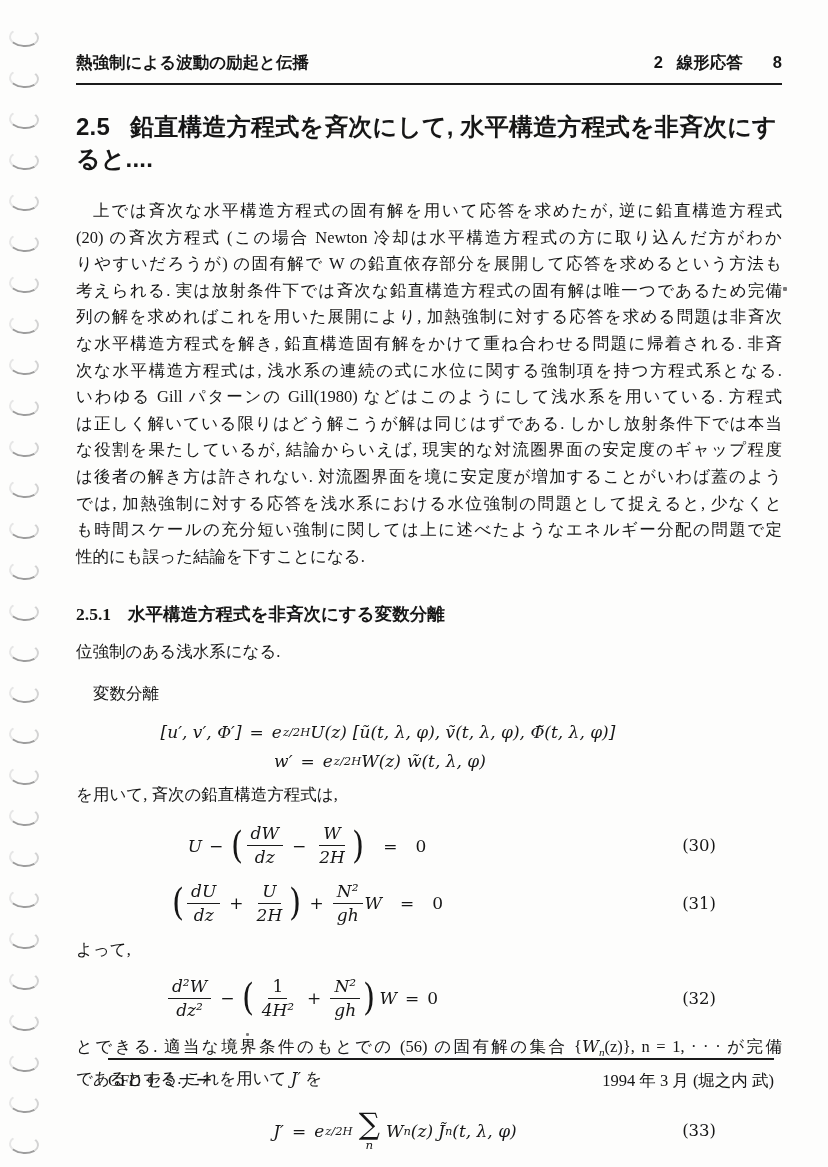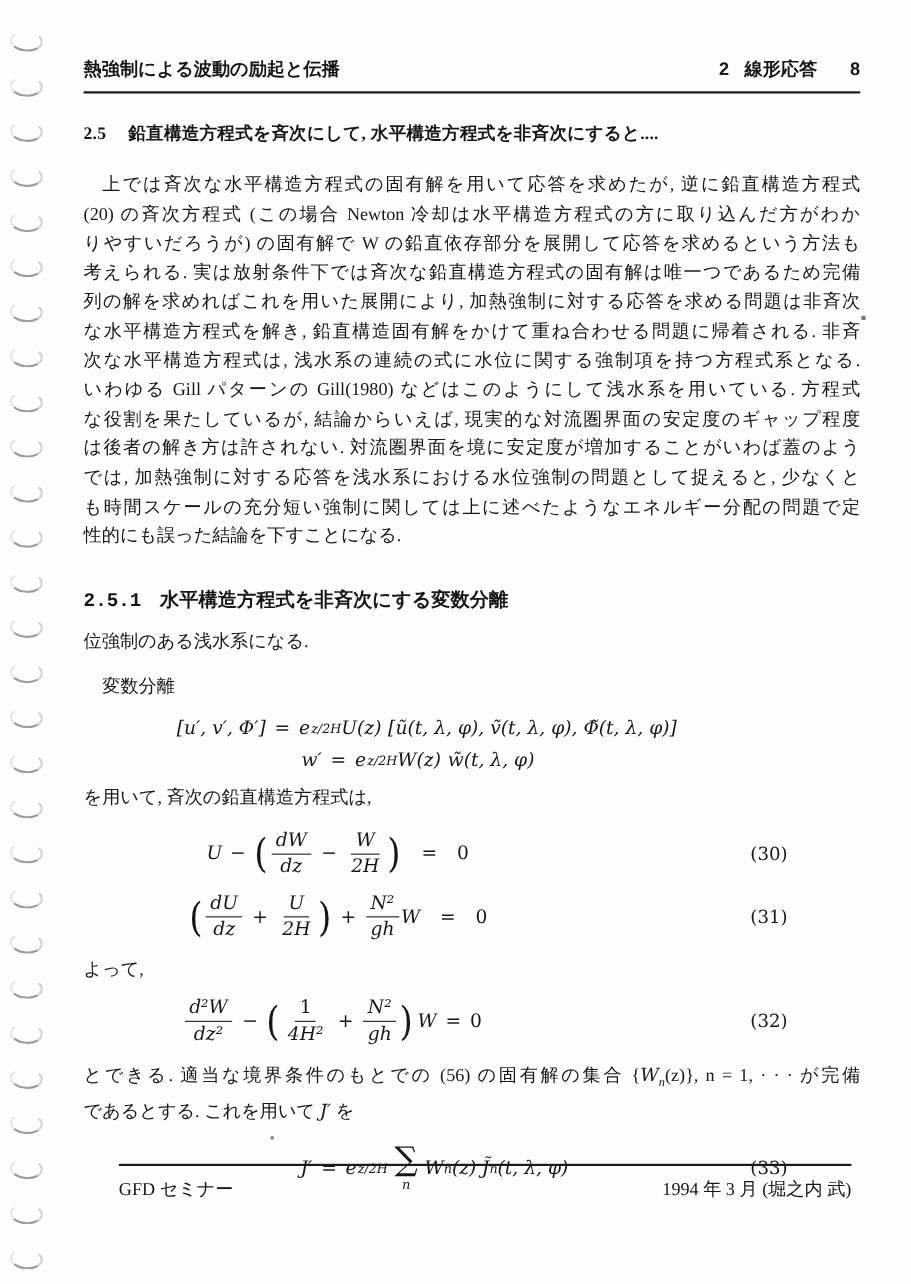--- a/index.html
+++ b/index.html
@@ -23,26 +23,26 @@
   .hdr-row {
     padding-top:52px; display:flex; justify-content:space-between; align-items:baseline;
     font-family:"Liberation Sans", sans-serif; font-weight:bold; font-size:16.5px;
   }
   .hdr-right { display:flex; align-items:baseline; }
   .hdr-chnum { margin-right:14px; }
   .hdr-page { margin-left:30px; }
   .hrule { height:2px; background:#1b1b1b; margin-top:9px; }
 
   .sec-h {
-    margin:26px 0 0 0; font-family:Liberation Serif, serif;
-    font-weight:bold; font-size:16px; letter-spacing:.2px;
+    margin:26px 0 0 0; font-family:Liberation Sans, sans-serif;
+    font-weight:bold; font-size:24px; letter-spacing:.2px;
   }
   .sec-h .num { margin-right:20px; }
   .sub-h {
-    margin:32px 0 0 0; font-family:Liberation Mono, monospace;
+    margin:32px 0 0 0; font-family:Liberation Serif, serif;
     font-weight:bold; font-size:17.5px;
   }
   .sub-h .num { margin-right:17px; }
 
   .para { margin-top:23px; font-size:16.5px; line-height:26.6px; }
   .para2 { margin-top:13px; }
   .line { text-align:justify; text-align-last:justify; }
   .line.end { text-align:justify; text-align-last:left; }
   .line.first { text-indent:17px; }
   .plain { font-size:16.5px; line-height:26.6px; }
@@ -142,20 +142,21 @@
 
     <div class="para">
       <div class="line first">上では斉次な水平構造方程式の固有解を用いて応答を求めたが, 逆に鉛直構造方程式</div>
       <div class="line">(20) の斉次方程式 (この場合 Newton 冷却は水平構造方程式の方に取り込んだ方がわか</div>
       <div class="line">りやすいだろうが) の固有解で W の鉛直依存部分を展開して応答を求めるという方法も</div>
       <div class="line">考えられる. 実は放射条件下では斉次な鉛直構造方程式の固有解は唯一つであるため完備</div>
       <div class="line">列の解を求めればこれを用いた展開により, 加熱強制に対する応答を求める問題は非斉次</div>
       <div class="line">な水平構造方程式を解き, 鉛直構造固有解をかけて重ね合わせる問題に帰着される. 非斉</div>
       <div class="line">次な水平構造方程式は, 浅水系の連続の式に水位に関する強制項を持つ方程式系となる.</div>
       <div class="line">いわゆる Gill パターンの Gill(1980) などはこのようにして浅水系を用いている. 方程式</div>
+      <div class="line">は正しく解いている限りはどう解こうが解は同じはずである. しかし放射条件下では本当</div>
       <div class="line">な役割を果たしているが, 結論からいえば, 現実的な対流圏界面の安定度のギャップ程度</div>
       <div class="line">は後者の解き方は許されない. 対流圏界面を境に安定度が増加することがいわば蓋のよう</div>
       <div class="line">では, 加熱強制に対する応答を浅水系における水位強制の問題として捉えると, 少なくと</div>
       <div class="line">も時間スケールの充分短い強制に関しては上に述べたようなエネルギー分配の問題で定</div>
       <div class="line end">性的にも誤った結論を下すことになる.</div>
     </div>
 
     <div class="sub-h">
       <span class="num">2.5.1</span><span>水平構造方程式を非斉次にする変数分離</span>
     </div>

